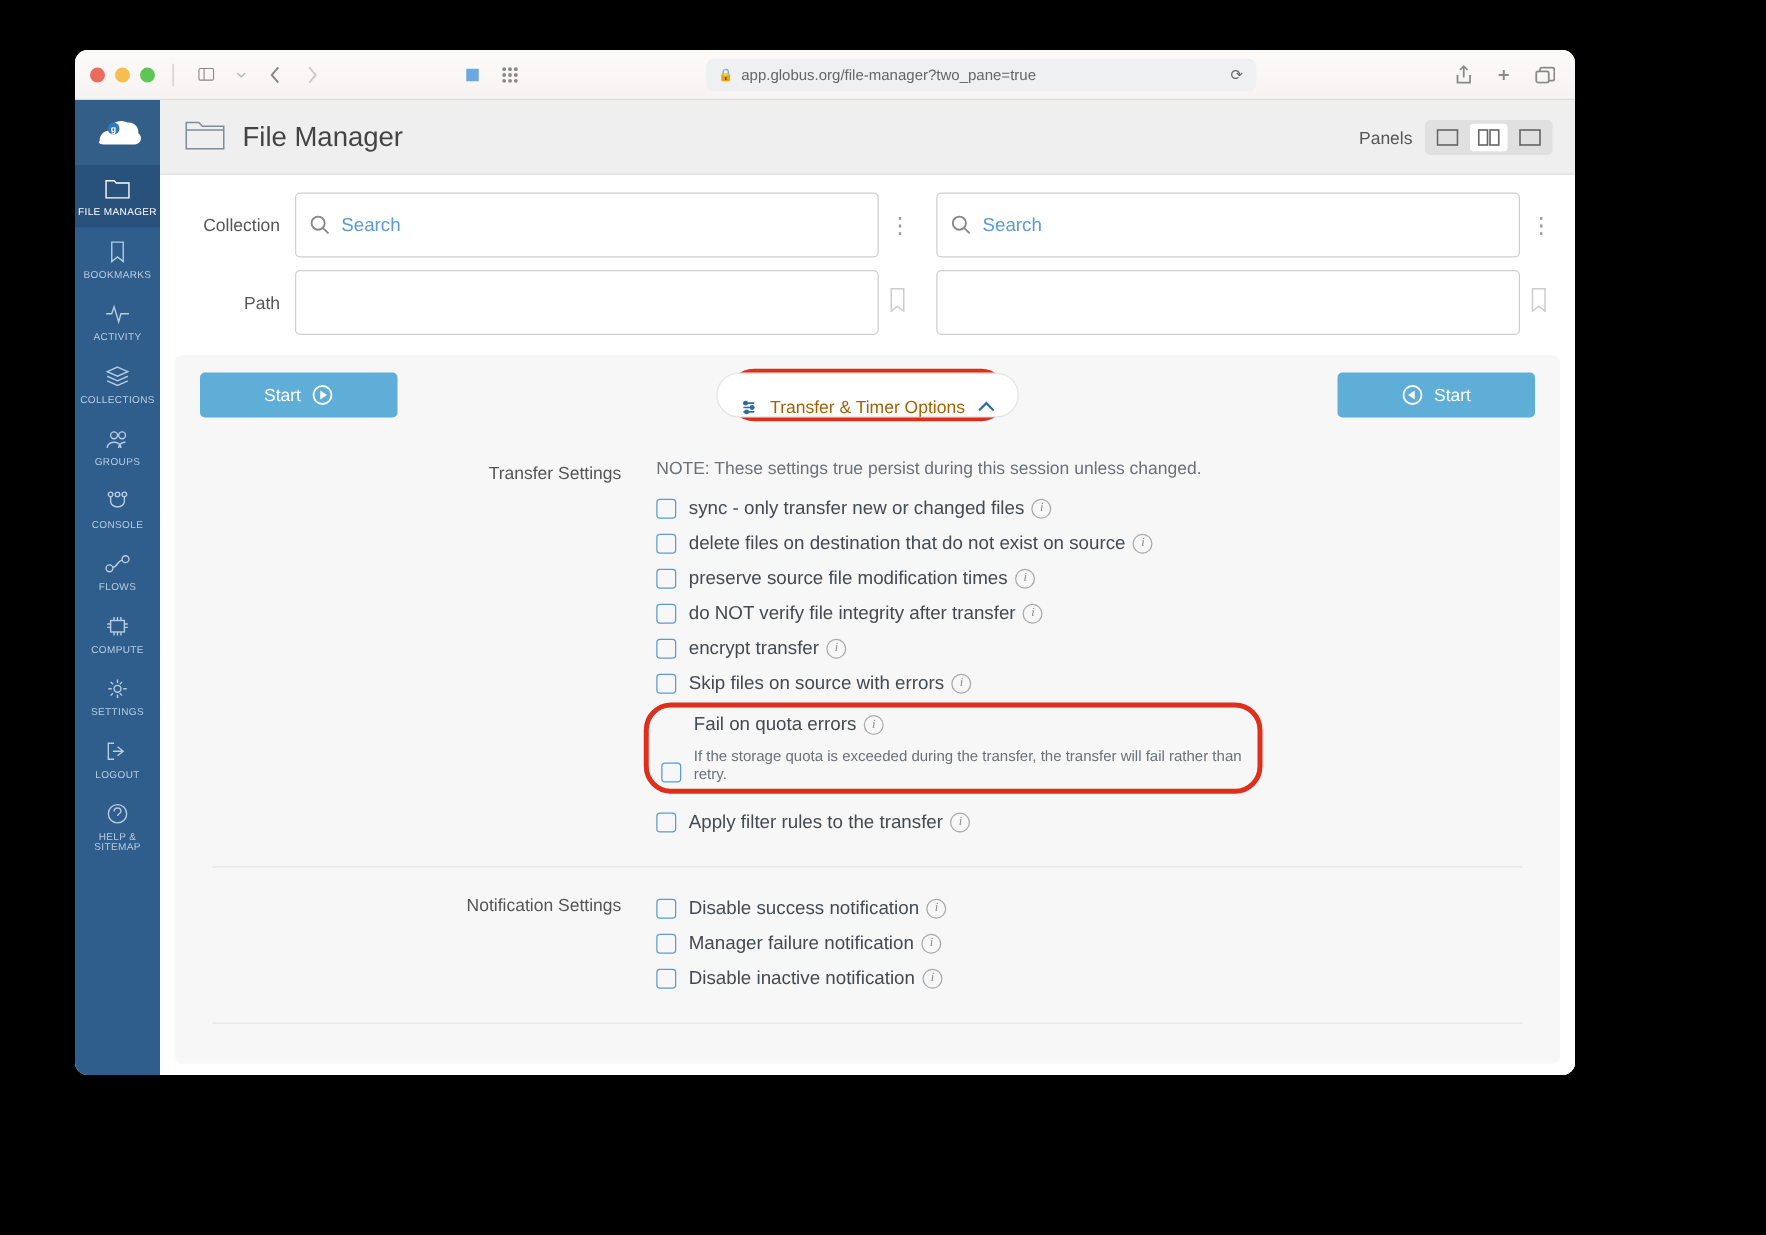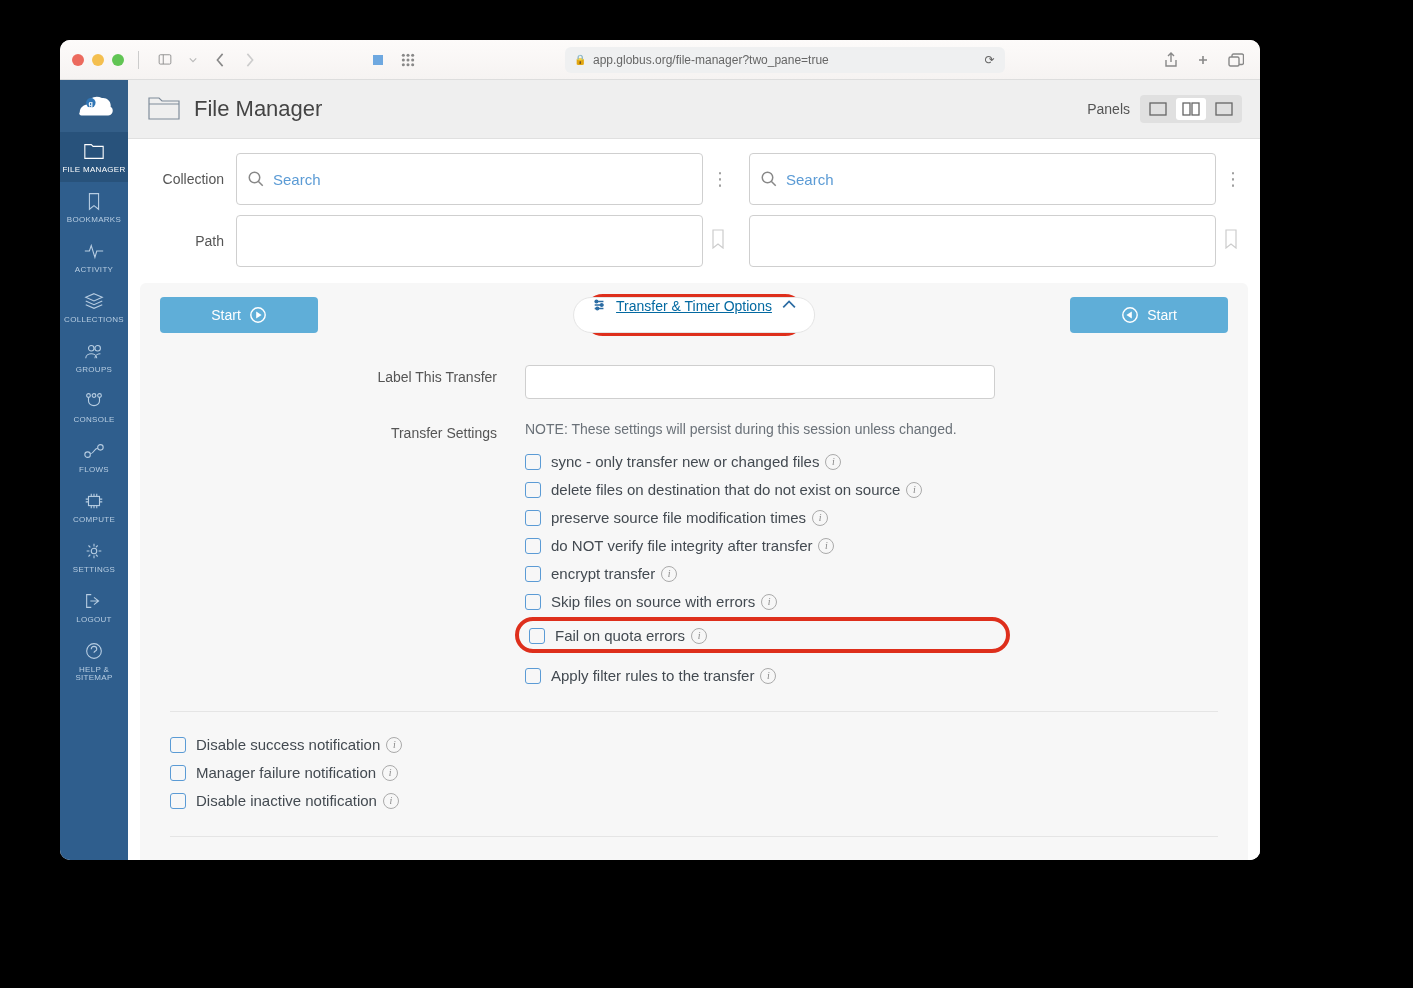--- a/index.html
+++ b/index.html
@@ -54,21 +54,21 @@
 .search-box input::placeholder { color: #5b9bd5; }
 .search-box svg { width: 18px; height: 18px; stroke: #888; fill: none; stroke-width: 2; }
 .dots-btn { width: 18px; color: #999; font-size: 18px; text-align: center; cursor: pointer; }
 .bookmark-icn { width: 18px; color: #ccc; cursor: pointer; }
 .bookmark-icn svg { width: 14px; height: 20px; stroke: #ccc; fill: none; stroke-width: 1.2; }
 
 .options-panel { background: #f7f7f7; margin: 0 12px 12px; border-radius: 6px; padding: 14px 20px; }
 .opt-head { display: flex; align-items: center; justify-content: space-between; margin-bottom: 18px; position: relative; height: 36px; }
 .start-btn { width: 158px; height: 36px; background: #5faed8; color: #fff; border: none; border-radius: 4px; font-size: 14px; display: flex; align-items: center; justify-content: center; gap: 8px; cursor: pointer; }
 .start-btn svg { width: 18px; height: 18px; stroke: #fff; fill: none; stroke-width: 1.6; }
-.toggle-opt { position: absolute; left: 50%; transform: translateX(-50%); height: 36px; padding: 0 18px; background: #fff; border-radius: 18px; display: flex; align-items: flex-start; gap: 10px; color: #0369a1; font-size: 14px; cursor: pointer; border: 1px solid #e5e5e5; text-decoration: underline; }
+.toggle-opt { position: absolute; left: 50%; transform: translateX(-50%); height: 36px; padding: 0 18px; background: #fff; border-radius: 18px; display: flex; align-items: flex-end; gap: 10px; color: #a16207; font-size: 14px; cursor: pointer; border: 1px solid #e5e5e5; }
 .toggle-opt svg { width: 14px; height: 14px; stroke: #2c6ca3; fill: none; stroke-width: 1.5; }
 .highlight-1 { position: absolute; left: 50%; transform: translateX(-50%); width: 222px; height: 42px; border: 4px solid #de2f1c; border-radius: 20px; pointer-events: none; }
 
 .form-area { padding: 14px 10px 0; }
 .form-row { display: flex; margin-bottom: 22px; }
 .form-label { width: 355px; text-align: right; padding-right: 28px; color: #555; font-size: 14px; padding-top: 4px; }
 .form-field { flex: 1; }
 .label-input { width: 470px; height: 34px; border: 1px solid #cfcfcf; border-radius: 4px; padding: 0 10px; font-size: 14px; }
 .note { color: #6a7178; font-size: 14px; margin-bottom: 10px; }
 .check-item { display: flex; align-items: flex-end; gap: 10px; padding: 5px 0; font-size: 15px; color: #434a51; }
@@ -353,29 +353,25 @@
             <button class="start-btn">
               <svg viewBox="0 0 20 20">
                   <circle cx="10" cy="10" r="8"></circle>
                   <path d="M12 6l-6 4 6 4z" fill="#fff" stroke="none"></path>
                 </svg>
               <span>Start</span>
             </button>
           </div>
 
           <div class="form-area">
-            <div class="form-row">
-              <div class="form-label">Label This Transfer</div>
-              <div class="form-field"><input class="label-input" style=""></div>
-            </div>
 
             <div class="form-row">
               <div class="form-label">Transfer Settings</div>
               <div class="form-field">
-                <div class="note">NOTE: These settings will persist during this session unless changed.</div>
+                <div class="note">NOTE: These settings true persist during this session unless changed.</div>
                 <div class="check-item">
                     <input type="checkbox" style="">
                     <span class="check-lbl">
                       <span>sync - only transfer new or changed files</span>
                       <span class="info-i">i</span>
                     </span>
                   </div>
                 <div class="check-item">
                     <input type="checkbox" style="">
                     <span class="check-lbl">
@@ -412,36 +408,38 @@
                     </span>
                   </div>
                 <div class="highlight-2">
                   <div class="check-item">
                     <input type="checkbox" style="">
                     <span class="check-lbl" style="flex-direction:row;align-items:flex-start;">
                       <span style="display:flex;align-items:center;gap:6px;">
                           <span>Fail on quota errors</span>
                           <span class="info-i">i</span>
                         </span>
+                      <span class="sub-help">If the storage quota is exceeded during the transfer, the transfer will fail rather than retry.</span>
                     </span>
                   </div>
                 </div>
                 <div class="check-item">
                     <input type="checkbox" style="">
                     <span class="check-lbl">
                       <span>Apply filter rules to the transfer</span>
                       <span class="info-i">i</span>
                     </span>
                   </div>
               </div>
             </div>
 
             <div class="divider"></div>
 
             <div class="form-row">
+              <div class="form-label">Notification Settings</div>
               <div class="form-field">
                 <div class="check-item">
                     <input type="checkbox" style="">
                     <span class="check-lbl">
                       <span>Disable success notification</span>
                       <span class="info-i">i</span>
                     </span>
                   </div>
                 <div class="check-item">
                     <input type="checkbox" style="">

